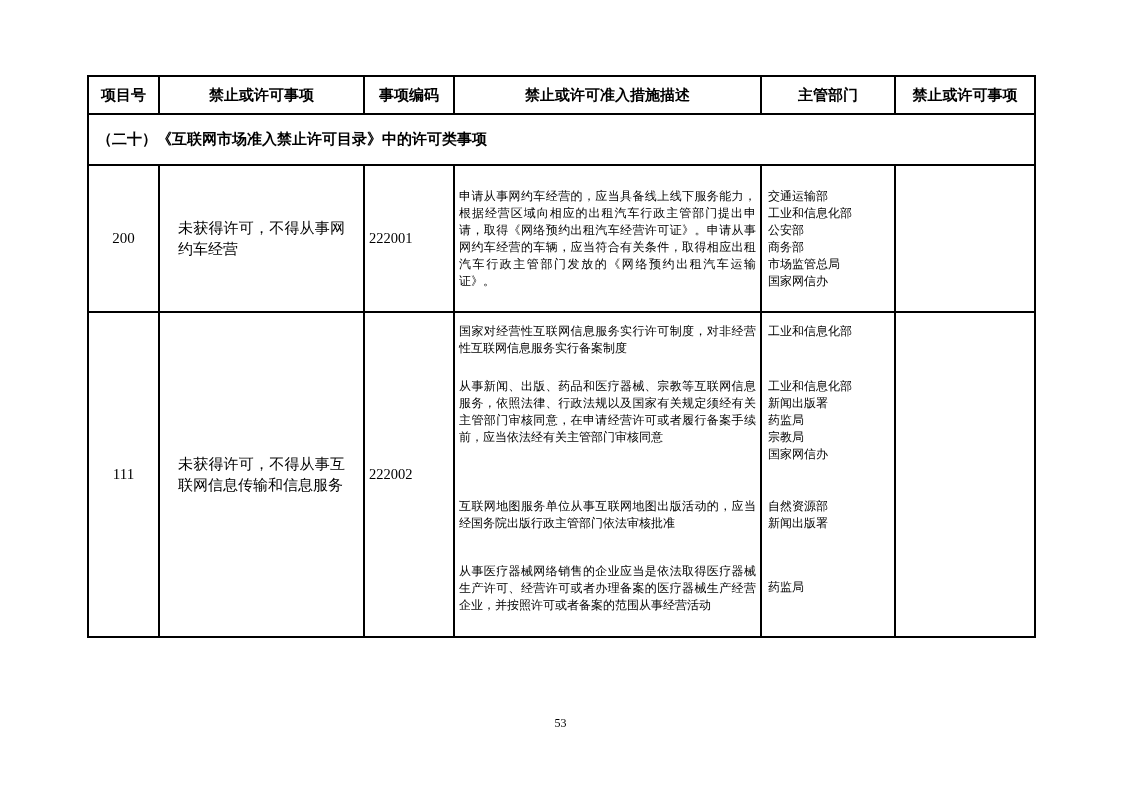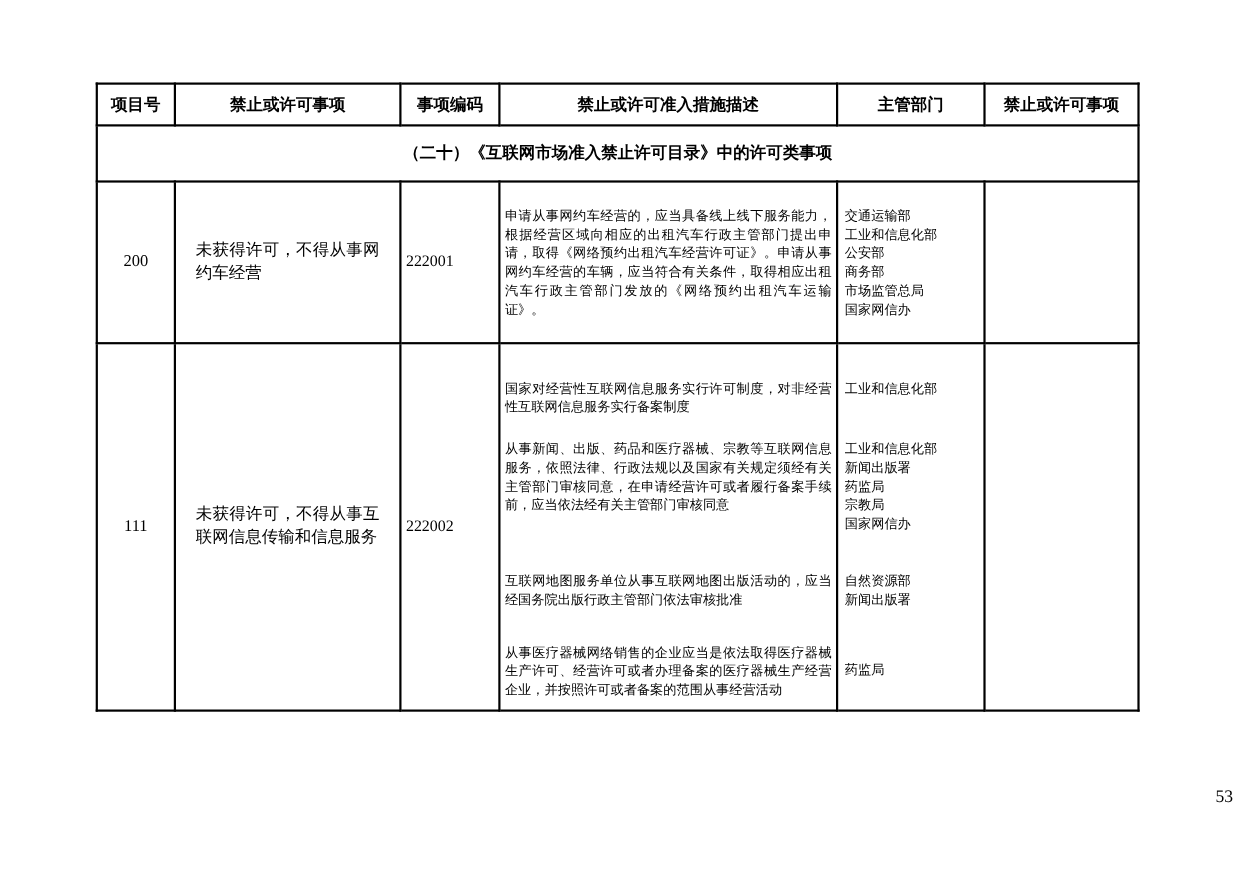--- a/index.html
+++ b/index.html
@@ -36,21 +36,21 @@
     text-align: center;
     vertical-align: middle;
     padding: 0 2px;
     font-family: "Liberation Serif", "DejaVu Serif", serif;
     border-radius: 11px;
   }
   tr.section-row td {
     height: 49px;
     font-size: 15px;
     font-weight: bold;
-    text-align: center;
+    text-align: left;
     vertical-align: middle;
     padding: 0 8px;
   }
   tr.data-row {
   }
   td.cell-item {
     text-align: center;
     vertical-align: middle;
     font-size: 15px;
   }
@@ -88,34 +88,34 @@
   tr.row-110 td.cell-desc,
   tr.row-110 td.cell-dept {
     vertical-align: middle;
   }
   tr.row-110 { height: 147px; }
   
   tr.row-111 { height: 325px; }
   tr.row-111 td.cell-desc,
   tr.row-111 td.cell-dept {
     vertical-align: top;
-    padding-top: 32px;
+    padding-top: 10px;
   }
   .blk-1 { min-height: 55px; }
   .blk-2 { min-height: 120px; }
   .blk-3 { min-height: 65px; }
   .blk-4 { min-height: 60px; }
   td.cell-dept .blk-4 { padding-top: 16px; min-height: 44px; }
   .page-number {
     position: absolute;
     top: 716px;
     left: 0;
     width: 1121px;
-    text-align: right;
-    font-size: 16px;
+    text-align: center;
+    font-size: 12px;
     color: #000000;
   }
 </style>
 </head>
 <body>
 
 <div class="page">
 
   <table class="doc-table">
     <colgroup>

